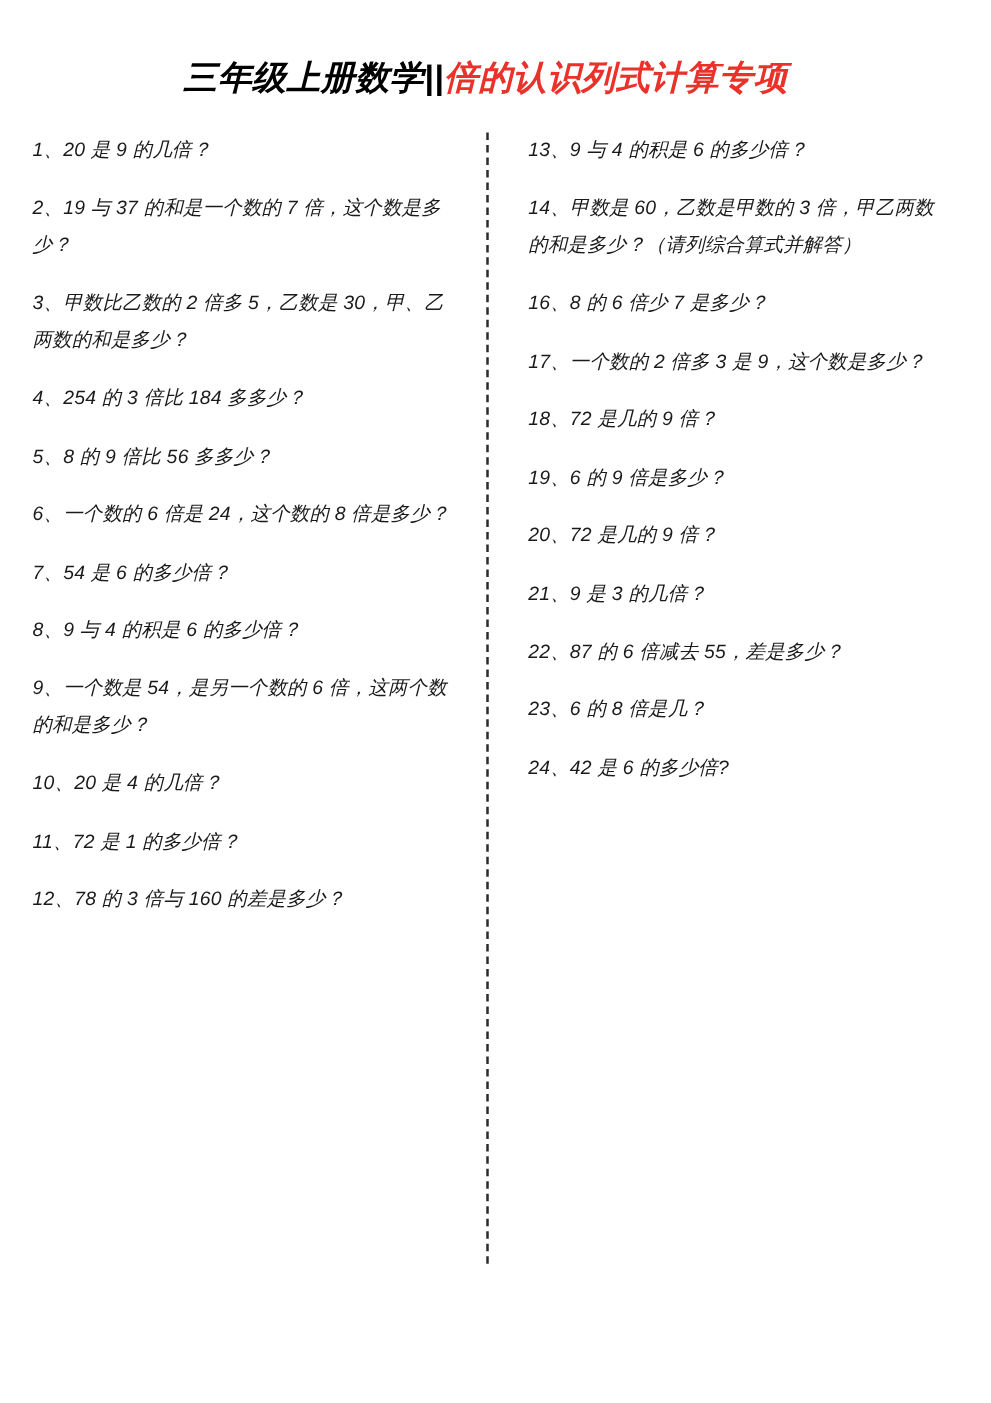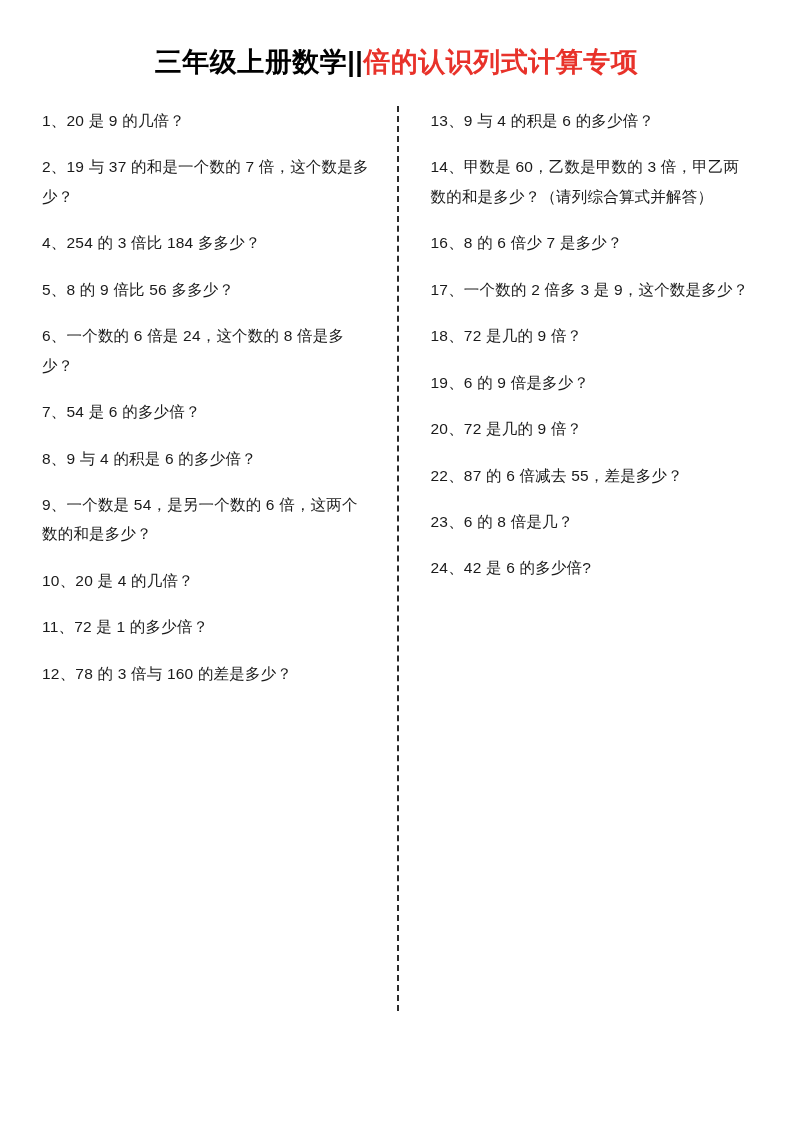--- a/index.html
+++ b/index.html
@@ -12,22 +12,23 @@
     height: 1122px;
     font-family: "Liberation Sans", sans-serif;
     color: #1a1a1a;
     position: relative;
     overflow: hidden;
   }
   .page {
     width: 793px;
     height: 994px;
     box-sizing: border-box;
-    padding: 34px 42px 0 42px;
+    padding: 34px 42px 0 26px;
     position: relative;
+    font-style: italic;
   }
   .title-row {
     text-align: center;
     margin-top: 10px;
     margin-bottom: 26px;
     white-space: nowrap;
   }
   .title-main {
     font-size: 27px;
     font-weight: bold;
@@ -80,20 +81,21 @@
 
   <div class="title-row">
     <span class="title-main">三年级上册数学||</span><span class="title-accent">倍的认识列式计算专项</span>
   </div>
 
   <div class="columns">
 
     <div class="col col-left">
       <div class="q">1、20 是 9 的几倍？</div>
       <div class="q">2、19 与 37 的和是一个数的 7 倍，这个数是多少？</div>
+      <div class="q">3、甲数比乙数的 2 倍多 5，乙数是 30，甲、乙两数的和是多少？</div>
       <div class="q">4、254 的 3 倍比 184 多多少？</div>
       <div class="q">5、8 的 9 倍比 56 多多少？</div>
       <div class="q">6、一个数的 6 倍是 24，这个数的 8 倍是多少？</div>
       <div class="q">7、54 是 6 的多少倍？</div>
       <div class="q">8、9 与 4 的积是 6 的多少倍？</div>
       <div class="q">9、一个数是 54，是另一个数的 6 倍，这两个数的和是多少？</div>
       <div class="q">10、20 是 4 的几倍？</div>
       <div class="q">11、72 是 1 的多少倍？</div>
       <div class="q">12、78 的 3 倍与 160 的差是多少？</div>
     </div>
@@ -101,19 +103,20 @@
     <div class="divider"></div>
 
     <div class="col col-right">
       <div class="q">13、9 与 4 的积是 6 的多少倍？</div>
       <div class="q spacer-after">14、甲数是 60，乙数是甲数的 3 倍，甲乙两数的和是多少？（请列综合算式并解答）</div>
       <div class="q">16、8 的 6 倍少 7 是多少？</div>
       <div class="q">17、一个数的 2 倍多 3 是 9，这个数是多少？</div>
       <div class="q">18、72 是几的 9 倍？</div>
       <div class="q">19、6 的 9 倍是多少？</div>
       <div class="q">20、72 是几的 9 倍？</div>
+      <div class="q">21、9 是 3 的几倍？</div>
       <div class="q">22、87 的 6 倍减去 55，差是多少？</div>
       <div class="q">23、6 的 8 倍是几？</div>
       <div class="q">24、42 是 6 的多少倍?</div>
     </div>
 
   </div>
 </div>
 
 </body></html>

